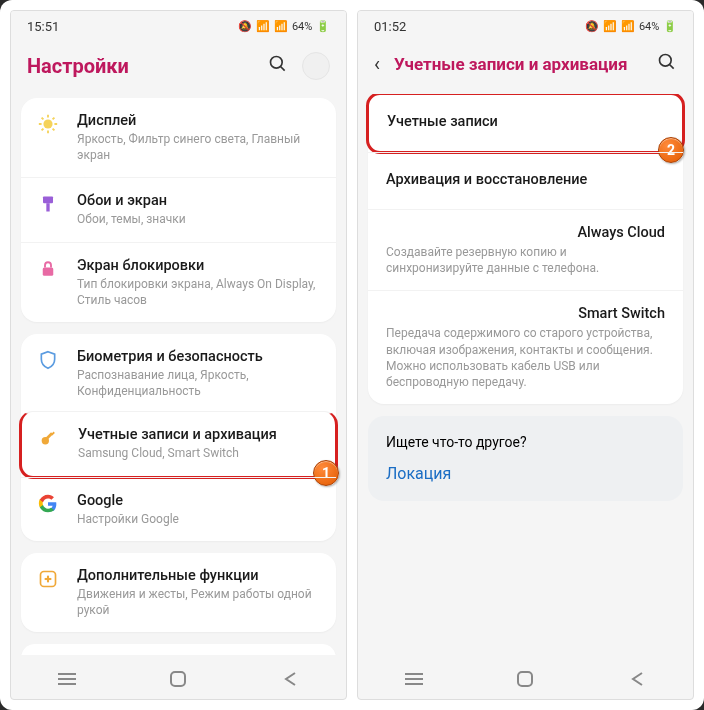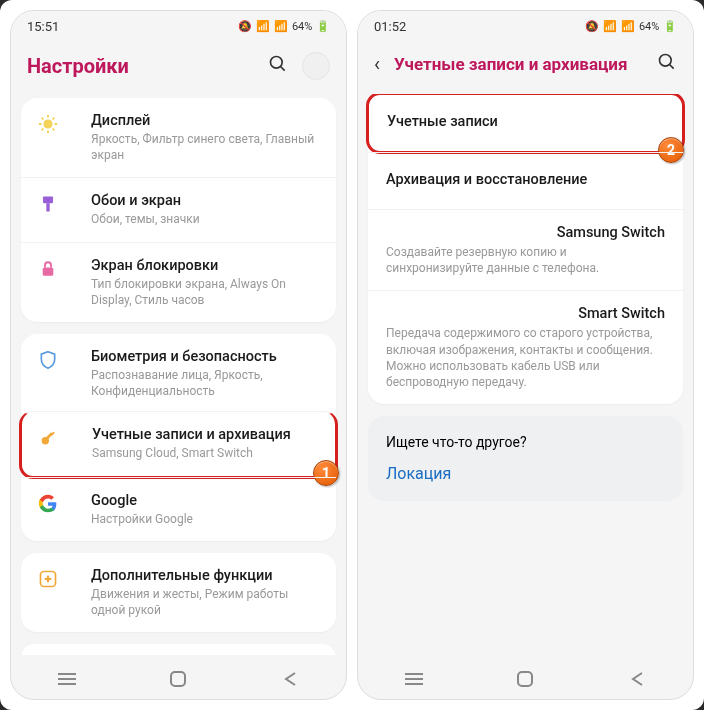--- a/index.html
+++ b/index.html
@@ -16,21 +16,21 @@
     height: 710px;
     background: #fff;
     border-radius: 12px;
     padding: 10px;
     display: flex;
     gap: 10px;
   }
   .phone {
     flex: 1;
     background: #f5f5f5;
-    border-radius: 24px;
+    border-radius: 4px;
     border: 1px solid #ddd;
     overflow: hidden;
     display: flex;
     flex-direction: column;
     position: relative;
   }
   .status-bar {
     display: flex;
     justify-content: space-between;
     padding: 8px 16px 4px;
@@ -62,21 +62,21 @@
   .card {
     background: #fff;
     border-radius: 16px;
     margin-bottom: 12px;
     box-shadow: 0 1px 2px rgba(0,0,0,0.04);
   }
   .row {
     display: flex;
     align-items: flex-start;
     padding: 14px 16px;
-    gap: 32px;
+    gap: 18px;
     position: relative;
   }
   .row + .row { border-top: 1px solid #f2f2f2; }
   .row-icon {
     width: 22px;
     height: 22px;
     display: flex;
     align-items: center;
     justify-content: center;
     flex-shrink: 0;
@@ -321,21 +321,21 @@
     <div class="content">
       <div class="card">
         <div class="row row-title-only highlight" style="position:relative;">
           <div class="sec-title">Учетные записи</div>
           <div class="badge" style="right:-2px; bottom:-12px;">2</div>
         </div>
         <div class="row row-title-only">
           <div class="sec-title">Архивация и восстановление</div>
         </div>
         <div class="row" style="display:block; padding:14px 18px;">
-          <div class="sec-title">Samsung Switch</div>
+          <div class="sec-title">Always Cloud</div>
           <div class="row-sub">Создавайте резервную копию и синхронизируйте данные с телефона.</div>
         </div>
         <div class="row" style="display:block; padding:14px 18px;">
           <div class="sec-title">Smart Switch</div>
           <div class="row-sub">Передача содержимого со старого устройства, включая изображения, контакты и сообщения. Можно использовать кабель USB или беспроводную передачу.</div>
         </div>
       </div>
 
       <div class="info-card">
         <div class="info-q">Ищете что-то другое?</div>

